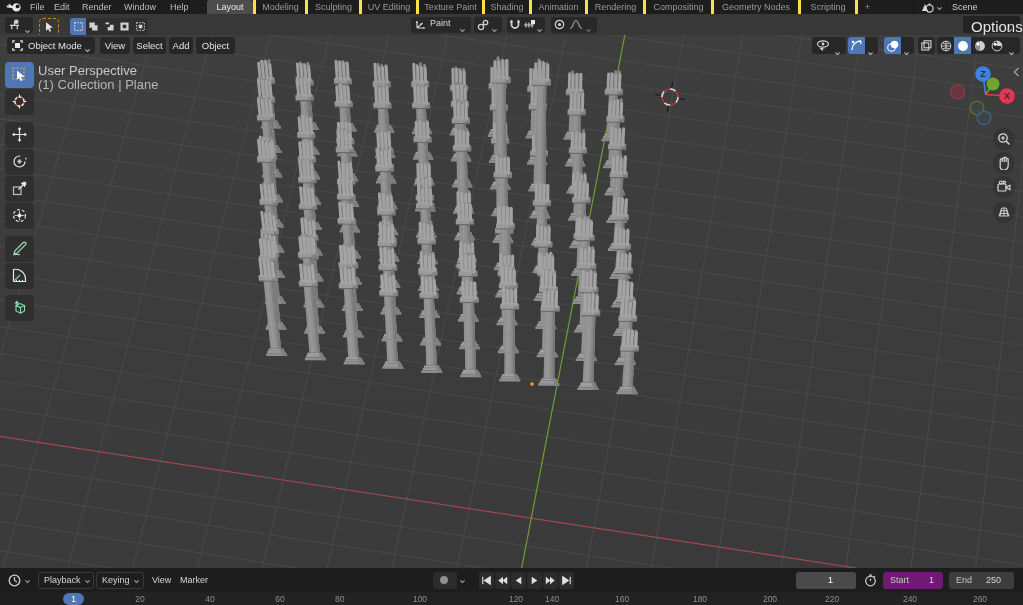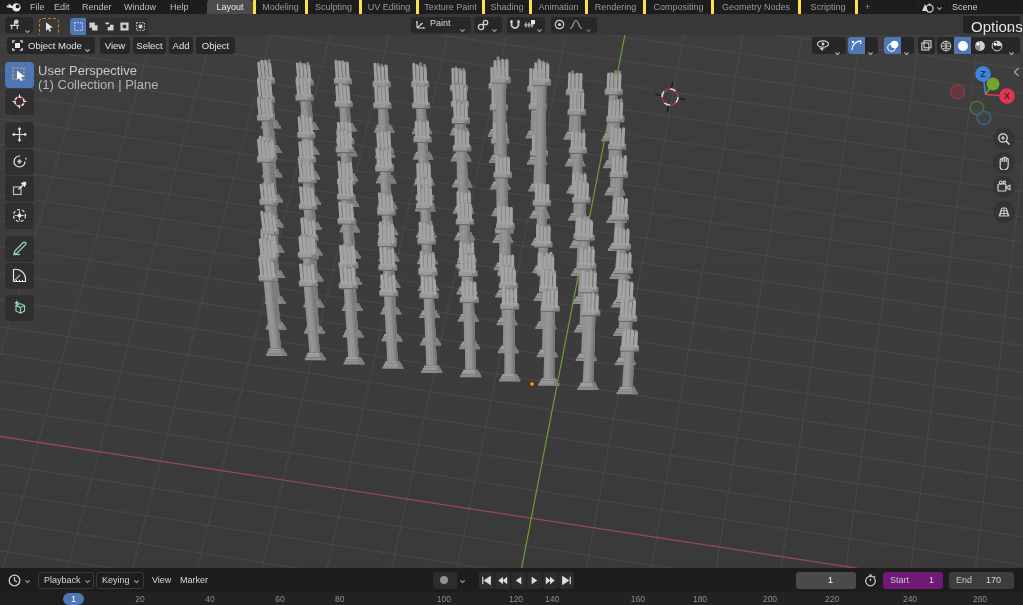--- a/index.html
+++ b/index.html
@@ -2152,31 +2152,31 @@
         <path d="M12 4.5 v8 M4 4.5 L10 8.5 L4 12.5 Z" fill="#e0e0e0" stroke="#e0e0e0" stroke-width="1.2"></path>
       </svg>
       <div class="abs" style="left:796px;top:3.5px;width:60px;height:17px;background:#4a4a4a;border-radius:3px"></div>
       <span class="abs" style="left:828px;top:7px;color:#fff">1</span>
       <svg class="abs" style="left:864px;top:6px" width="13" height="13" viewBox="0 0 13 13">
 <circle cx="6.5" cy="7" r="4.8" fill="none" stroke="#cfcfcf" stroke-width="1.2"></circle>
 <path d="M5 1 h3 M6.5 1 v2 M10 3 l1 -1" stroke="#cfcfcf" stroke-width="1.2"></path>
 <path d="M6.5 7 L6.5 4.5" stroke="#cfcfcf" stroke-width="1.2"></path>
       </svg>
       <div class="tpill" style="left:883px;width:60px;background:#701a75"><span style="margin-left:7px;color:#c6c6c6">Start</span><span class="abs" style="left:46px">1</span></div>
-      <div class="tpill" style="left:949px;width:65px;background:#3d3d3d"><span style="margin-left:7px;color:#c6c6c6">End</span><span class="abs" style="left:37px">170</span></div>
+      <div class="tpill" style="left:949px;width:65px;background:#3d3d3d"><span style="margin-left:7px;color:#c6c6c6">End</span><span class="abs" style="left:37px">250</span></div>
     </div>
     <div id="tl2">
       <div class="abs" style="left:0;top:0;width:66px;height:13px;background:#1e1e1e"></div>
       <div class="abs" style="left:140px;top:2px;width:30px;margin-left:-15px;text-align:center">20</div>
       <div class="abs" style="left:210px;top:2px;width:30px;margin-left:-15px;text-align:center">40</div>
       <div class="abs" style="left:280px;top:2px;width:30px;margin-left:-15px;text-align:center">60</div>
       <div class="abs" style="left:350px;top:2px;width:30px;margin-left:-15px;text-align:left">80</div>
-      <div class="abs" style="left:436px;top:2px;width:30px;margin-left:-15px;text-align:right">100</div>
+      <div class="abs" style="left:420px;top:2px;width:30px;margin-left:-15px;text-align:center">100</div>
       <div class="abs" style="left:516px;top:2px;width:30px;margin-left:-15px;text-align:center">120</div>
       <div class="abs" style="left:560px;top:2px;width:30px;margin-left:-15px;text-align:left">140</div>
-      <div class="abs" style="left:630px;top:2px;width:30px;margin-left:-15px;text-align:right">160</div>
+      <div class="abs" style="left:630px;top:2px;width:30px;margin-left:-15px;text-align:left">160</div>
       <div class="abs" style="left:700px;top:2px;width:30px;margin-left:-15px;text-align:center">180</div>
       <div class="abs" style="left:770px;top:2px;width:30px;margin-left:-15px;text-align:center">200</div>
       <div class="abs" style="left:840px;top:2px;width:30px;margin-left:-15px;text-align:left">220</div>
       <div class="abs" style="left:910px;top:2px;width:30px;margin-left:-15px;text-align:center">240</div>
       <div class="abs" style="left:980px;top:2px;width:30px;margin-left:-15px;text-align:center">260</div>
       <div class="abs" style="left:63px;top:0.5px;width:21px;height:12px;background:#4f76b5;border-radius:6px;color:#fff;text-align:center;font-size:8.5px;line-height:12px">1</div>
     </div>
 </div>
 </body></html>

